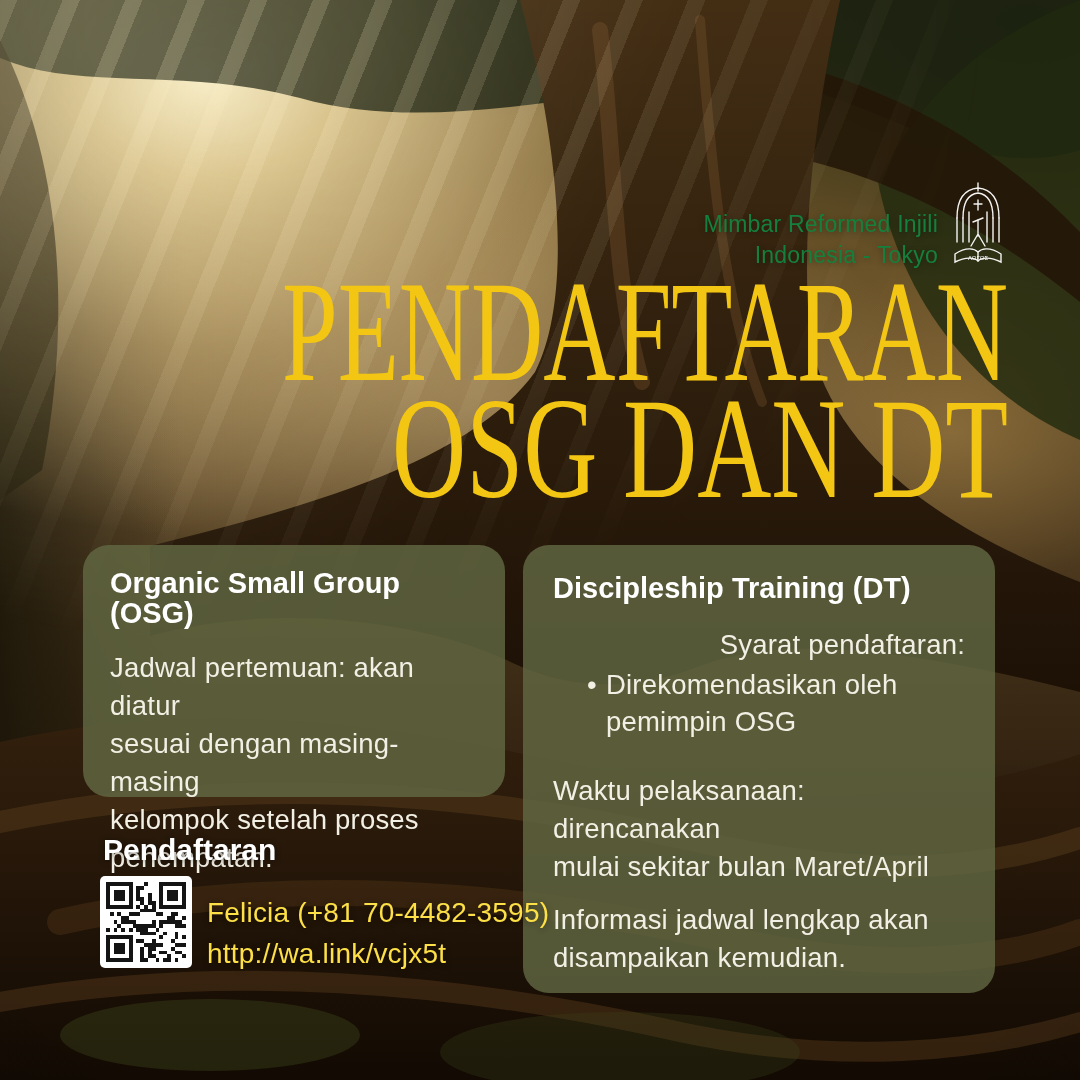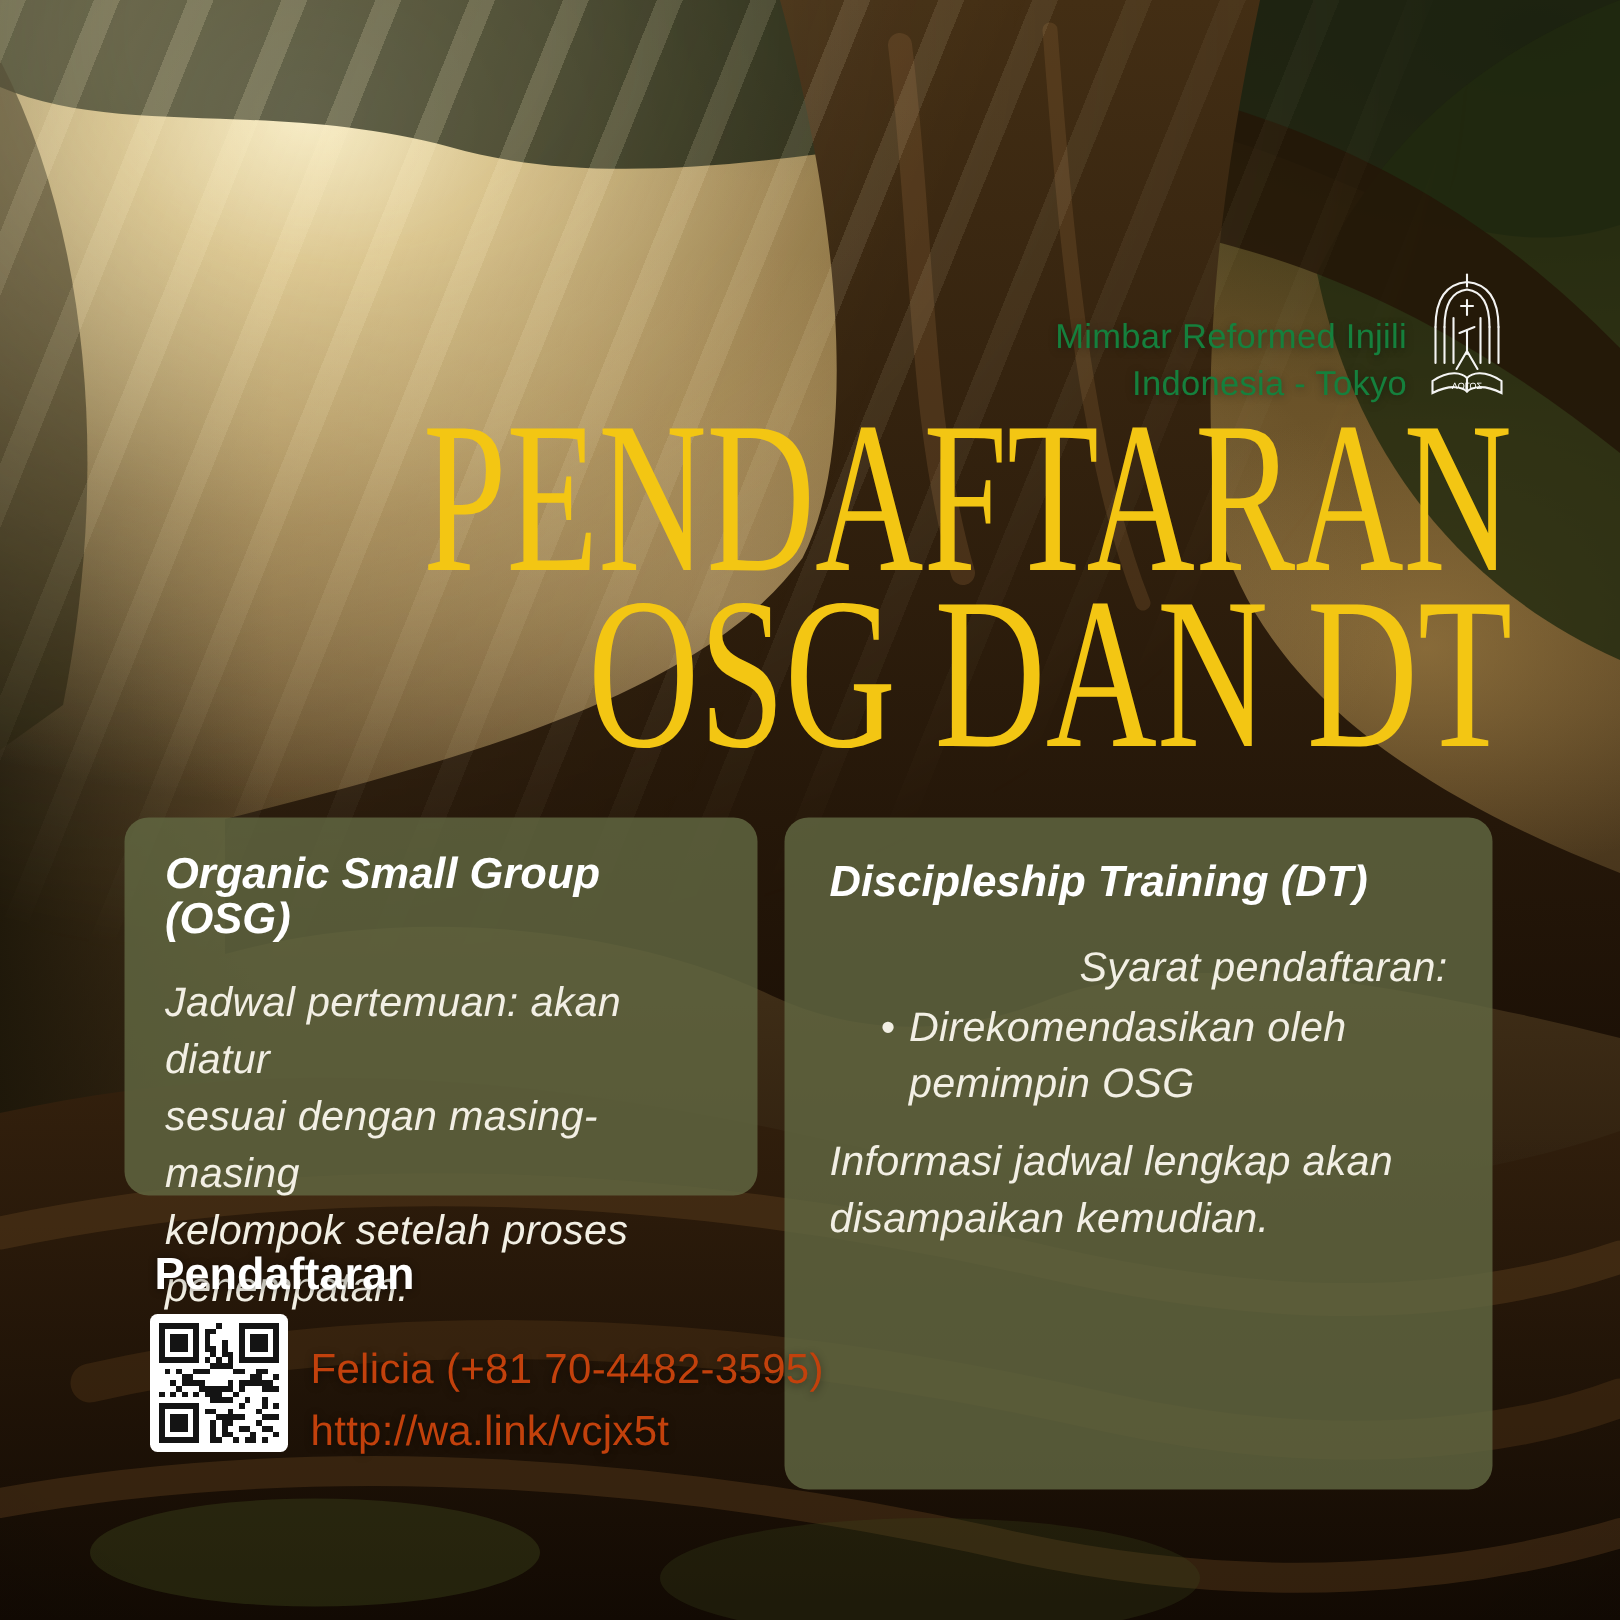--- a/index.html
+++ b/index.html
@@ -41,22 +41,22 @@
   }
   .brand-logo{position:absolute;left:946px;top:182px;width:64px;height:90px;}
   
   .title-svg{position:absolute;left:0;top:0;width:1080px;height:560px;}
   .title-svg text{
     font-family:"Liberation Serif",serif;font-weight:500;
     fill:#F3C613;
   }
   
   .panel{
-    position:absolute;background:rgba(97,104,66,0.82);border-radius:16px;
-    box-sizing:border-box;color:#F2EFE4;font-style:italic;
+    position:absolute;background:rgba(97,104,66,0.82);border-radius:26px;
+    box-sizing:border-box;color:#F2EFE4;
   }
   .panel-osg{left:83px;top:545px;width:422px;height:252px;padding:23px 27px;}
   .panel-dt{left:523px;top:545px;width:472px;height:448px;padding:28px 30px;}
   .panel-heading{
     font-weight:bold;color:#fff;font-size:29px;line-height:30px;margin:0;
   }
   .panel-body{
     font-size:27.5px;line-height:38px;letter-spacing:0.2px;
     white-space:pre-line;margin:0;
   }
@@ -73,21 +73,21 @@
     font-weight:bold;font-size:30px;color:#fff;
     text-shadow:0 1px 6px rgba(0,0,0,0.45);
   }
   .qr-box{
     position:absolute;left:100px;top:876px;width:80px;height:80px;
     background:#fff;border-radius:5px;padding:6px;
   }
   .qr-box svg{display:block;width:80px;height:80px;shape-rendering:crispEdges;}
   .contact{
     position:absolute;left:207px;top:892px;
-    color:#c2410c;font-size:28px;line-height:41px;letter-spacing:0.2px;
+    color:#fde047;font-size:28px;line-height:41px;letter-spacing:0.2px;
     text-shadow:0 1px 6px rgba(0,0,0,0.45);
   }
 </style>
 </head>
 <body>
 
 <div class="canvas">
 
   <div class="bg-base"></div>
 
@@ -158,20 +158,22 @@
 penempatan.</p>
   </div>
 
   <div class="panel panel-dt">
     <h2 class="panel-heading">Discipleship Training (DT)</h2>
     <p class="panel-body dt-label">Syarat pendaftaran:</p>
     <ul class="dt-list">
       <li>Direkomendasikan oleh
 pemimpin OSG</li>
     </ul>
+    <p class="panel-body dt-schedule">Waktu pelaksanaan: direncanakan
+mulai sekitar bulan Maret/April</p>
     <p class="panel-body dt-info">Informasi jadwal lengkap akan
 disampaikan kemudian.</p>
   </div>
 
   <div class="reg-heading">Pendaftaran</div>
   <div class="qr-box">
     <svg id="qr-svg" viewBox="0 0 21 21" aria-hidden="true">
         <rect x="0" y="0" width="1" height="1" fill="#141414"></rect>
         <rect x="1" y="0" width="1" height="1" fill="#141414"></rect>
         <rect x="2" y="0" width="1" height="1" fill="#141414"></rect>

